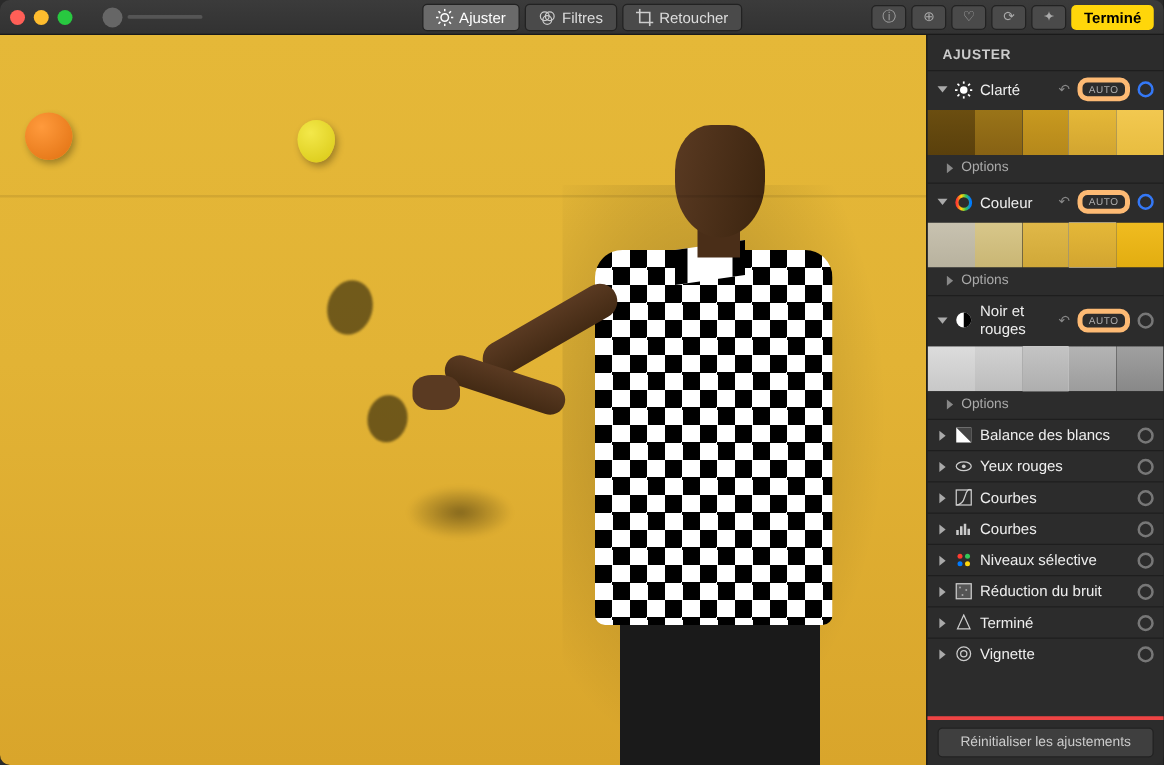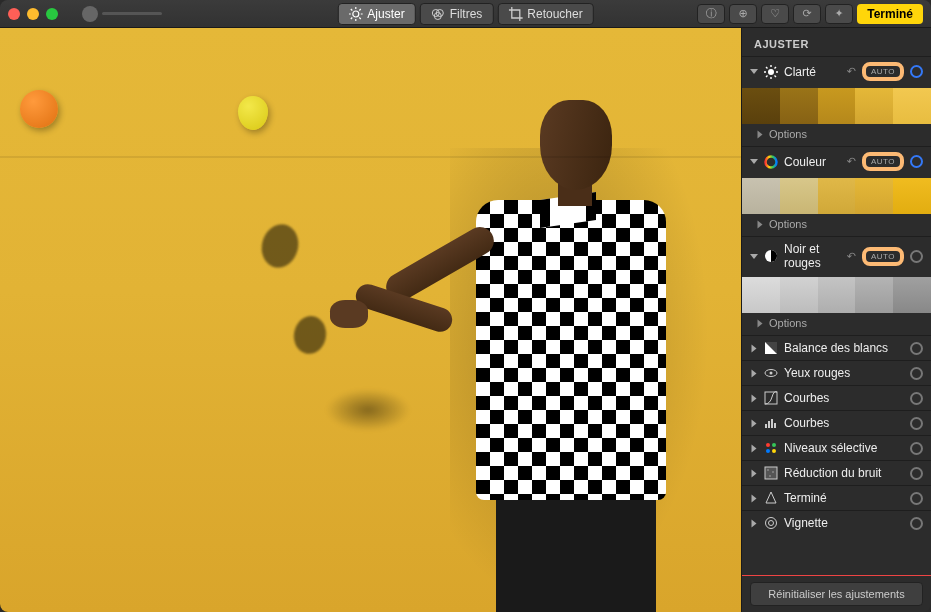--- a/index.html
+++ b/index.html
@@ -159,21 +159,21 @@
   .thumbs {
     display:flex; gap:0; height:36px; margin:2px 0 0 0;
   }
   .thumb{flex:1;position:relative;overflow:hidden;}
   .thumb span{position:absolute;inset:0;}
   .opts {
     display:flex;align-items:center;gap:5px;padding:4px 8px 6px 14px;color:#aaa;font-size:11px;
   }
   .opts .disclosure{border-top-color:#888;}
   .reset-row{
-    padding:6px 8px; border-top:1px solid #ef4444;
+    padding:6px 8px; border-top:3px solid #ef4444;
   }
   .reset-btn{
     width:100%;padding:5px 6px;background:#3f3f3f;border:1px solid #222;border-radius:4px;color:#ccc;font-size:11px;
   }
   svg{display:block;}
 </style>
 </head>
 <body>
 
 <div class="titlebar">

